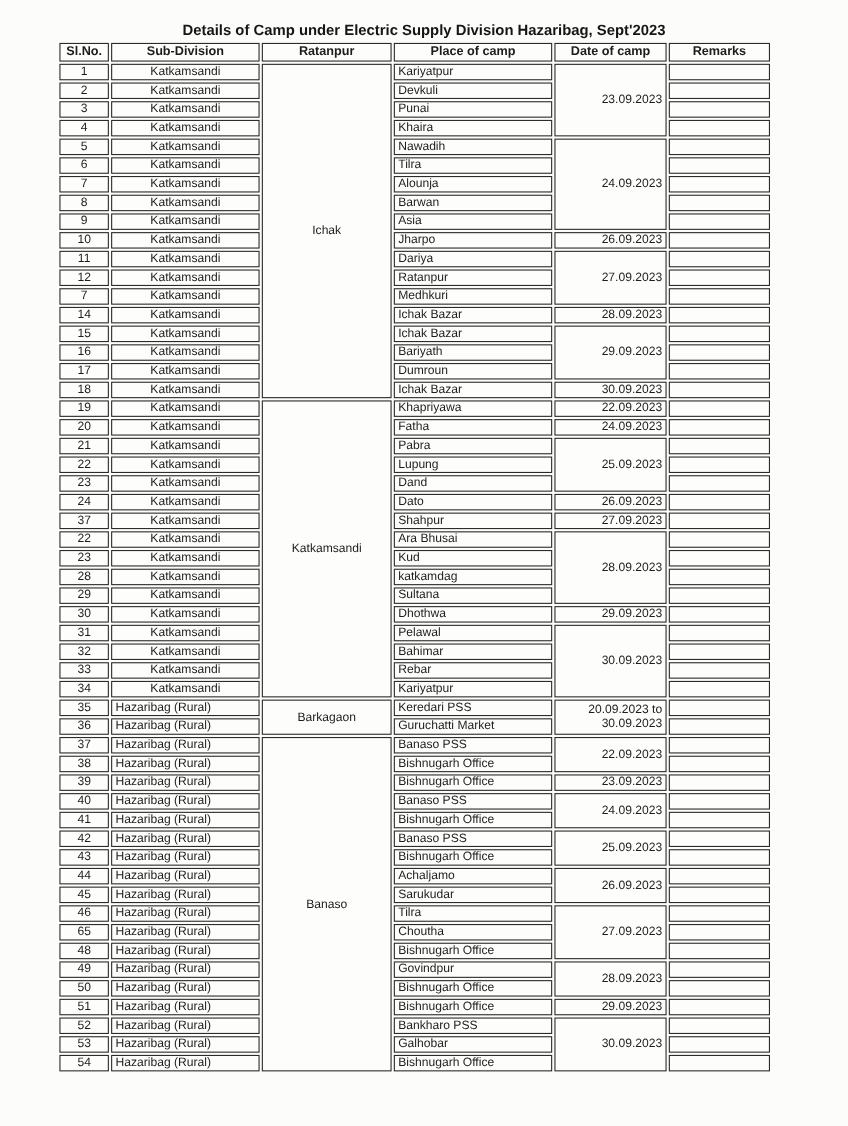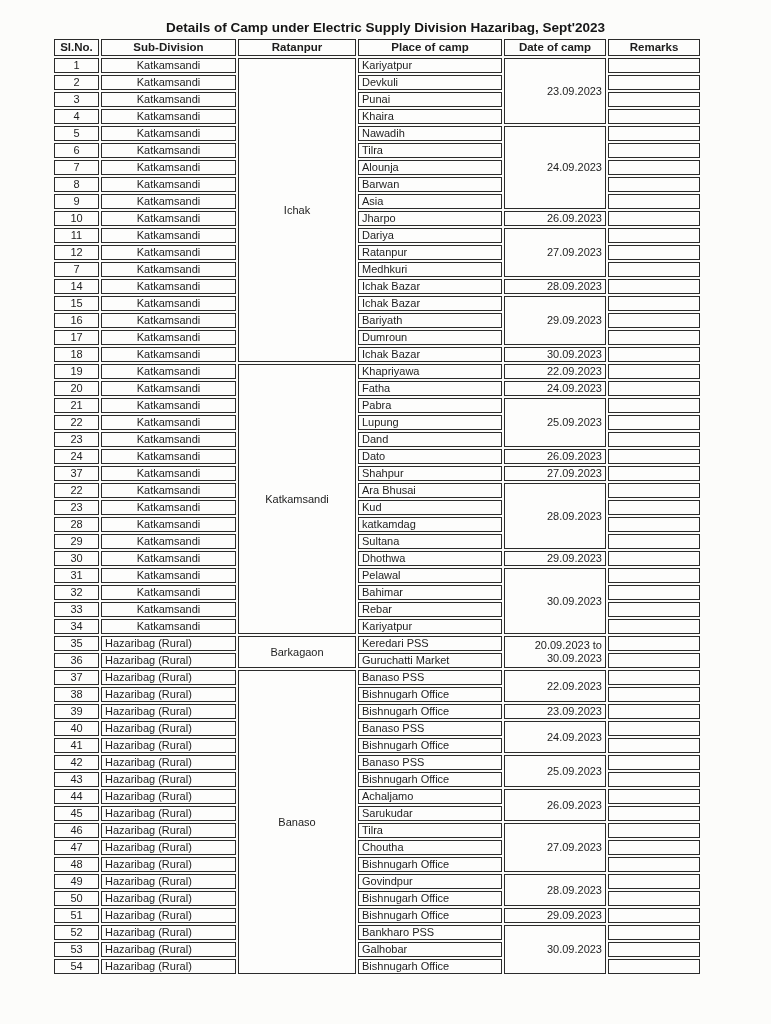--- a/index.html
+++ b/index.html
@@ -367,21 +367,21 @@
           <td class="c-center"></td>
         </tr>
         <tr>
           <td class="c-center">46</td>
           <td class="c-left">Hazaribag (Rural)</td>
           <td class="c-left">Tilra</td>
           <td class="c-center date-cell" rowspan="3">27.09.2023</td>
           <td class="c-center"></td>
         </tr>
         <tr>
-          <td class="c-center">47</td>
+          <td class="c-center">65</td>
           <td class="c-left">Hazaribag (Rural)</td>
           <td class="c-left">Choutha</td>
           <td class="c-center"></td>
         </tr>
         <tr>
           <td class="c-center">48</td>
           <td class="c-left">Hazaribag (Rural)</td>
           <td class="c-left">Bishnugarh Office</td>
           <td class="c-center"></td>
         </tr>

